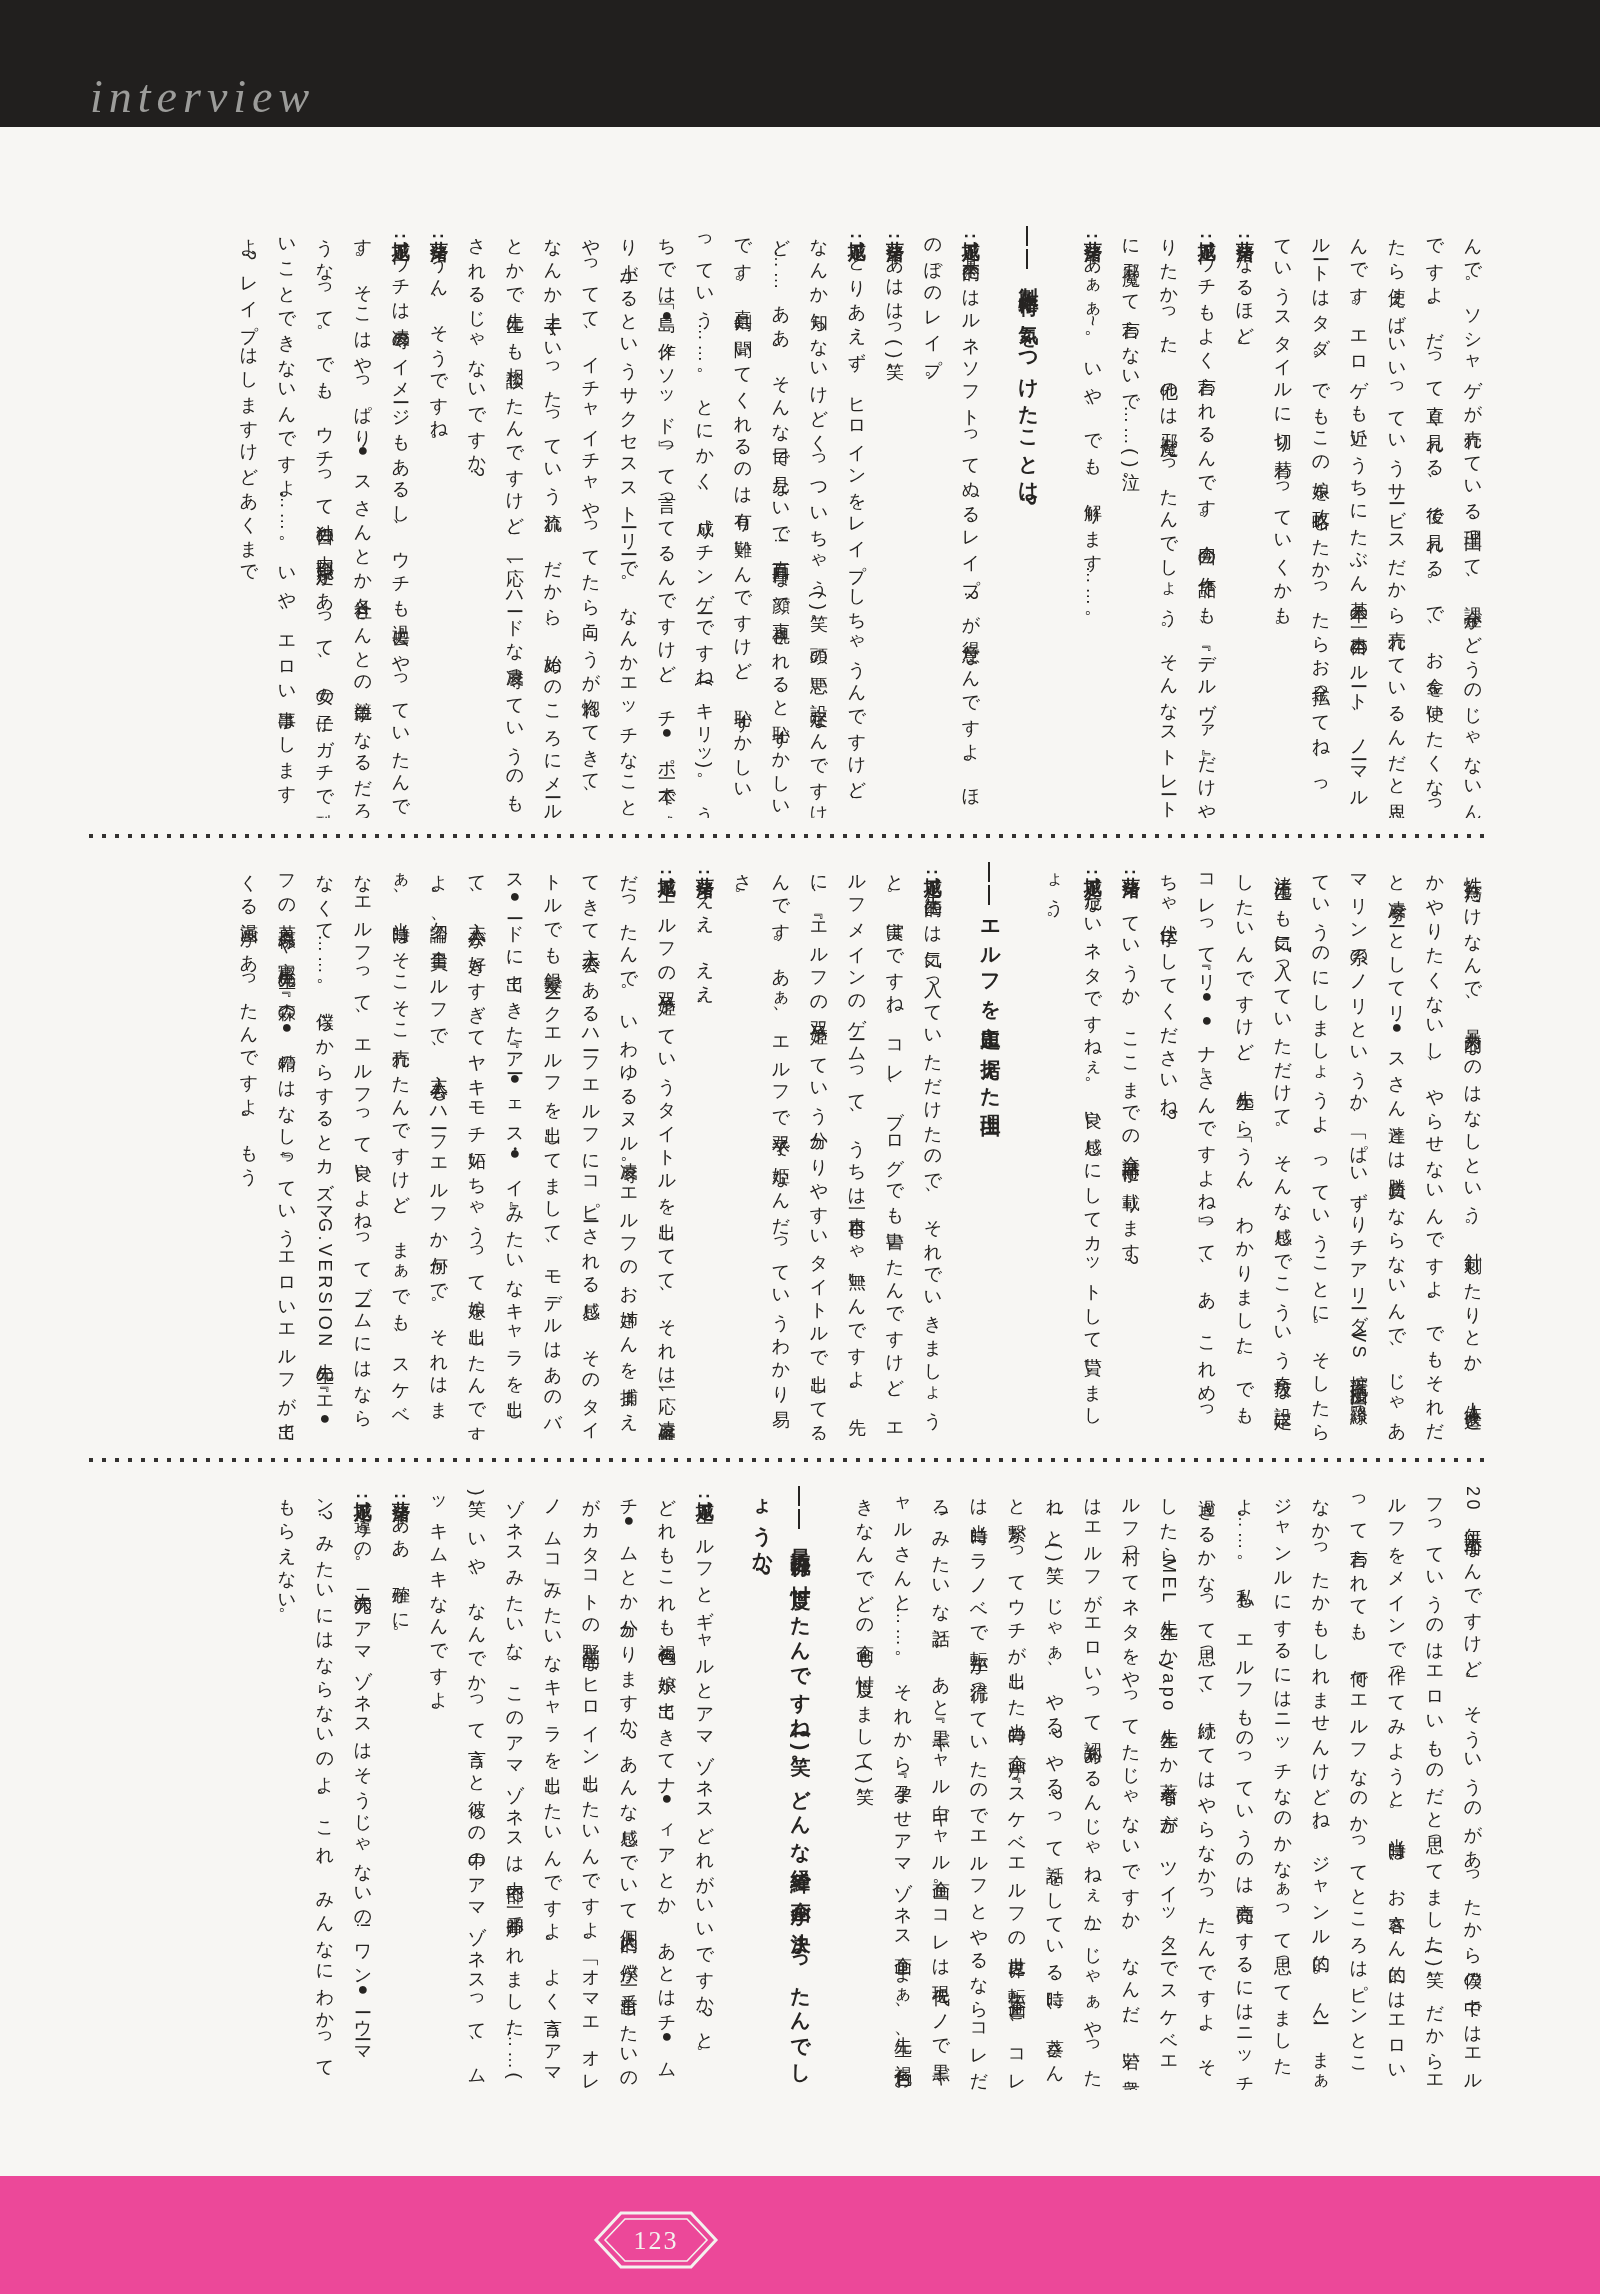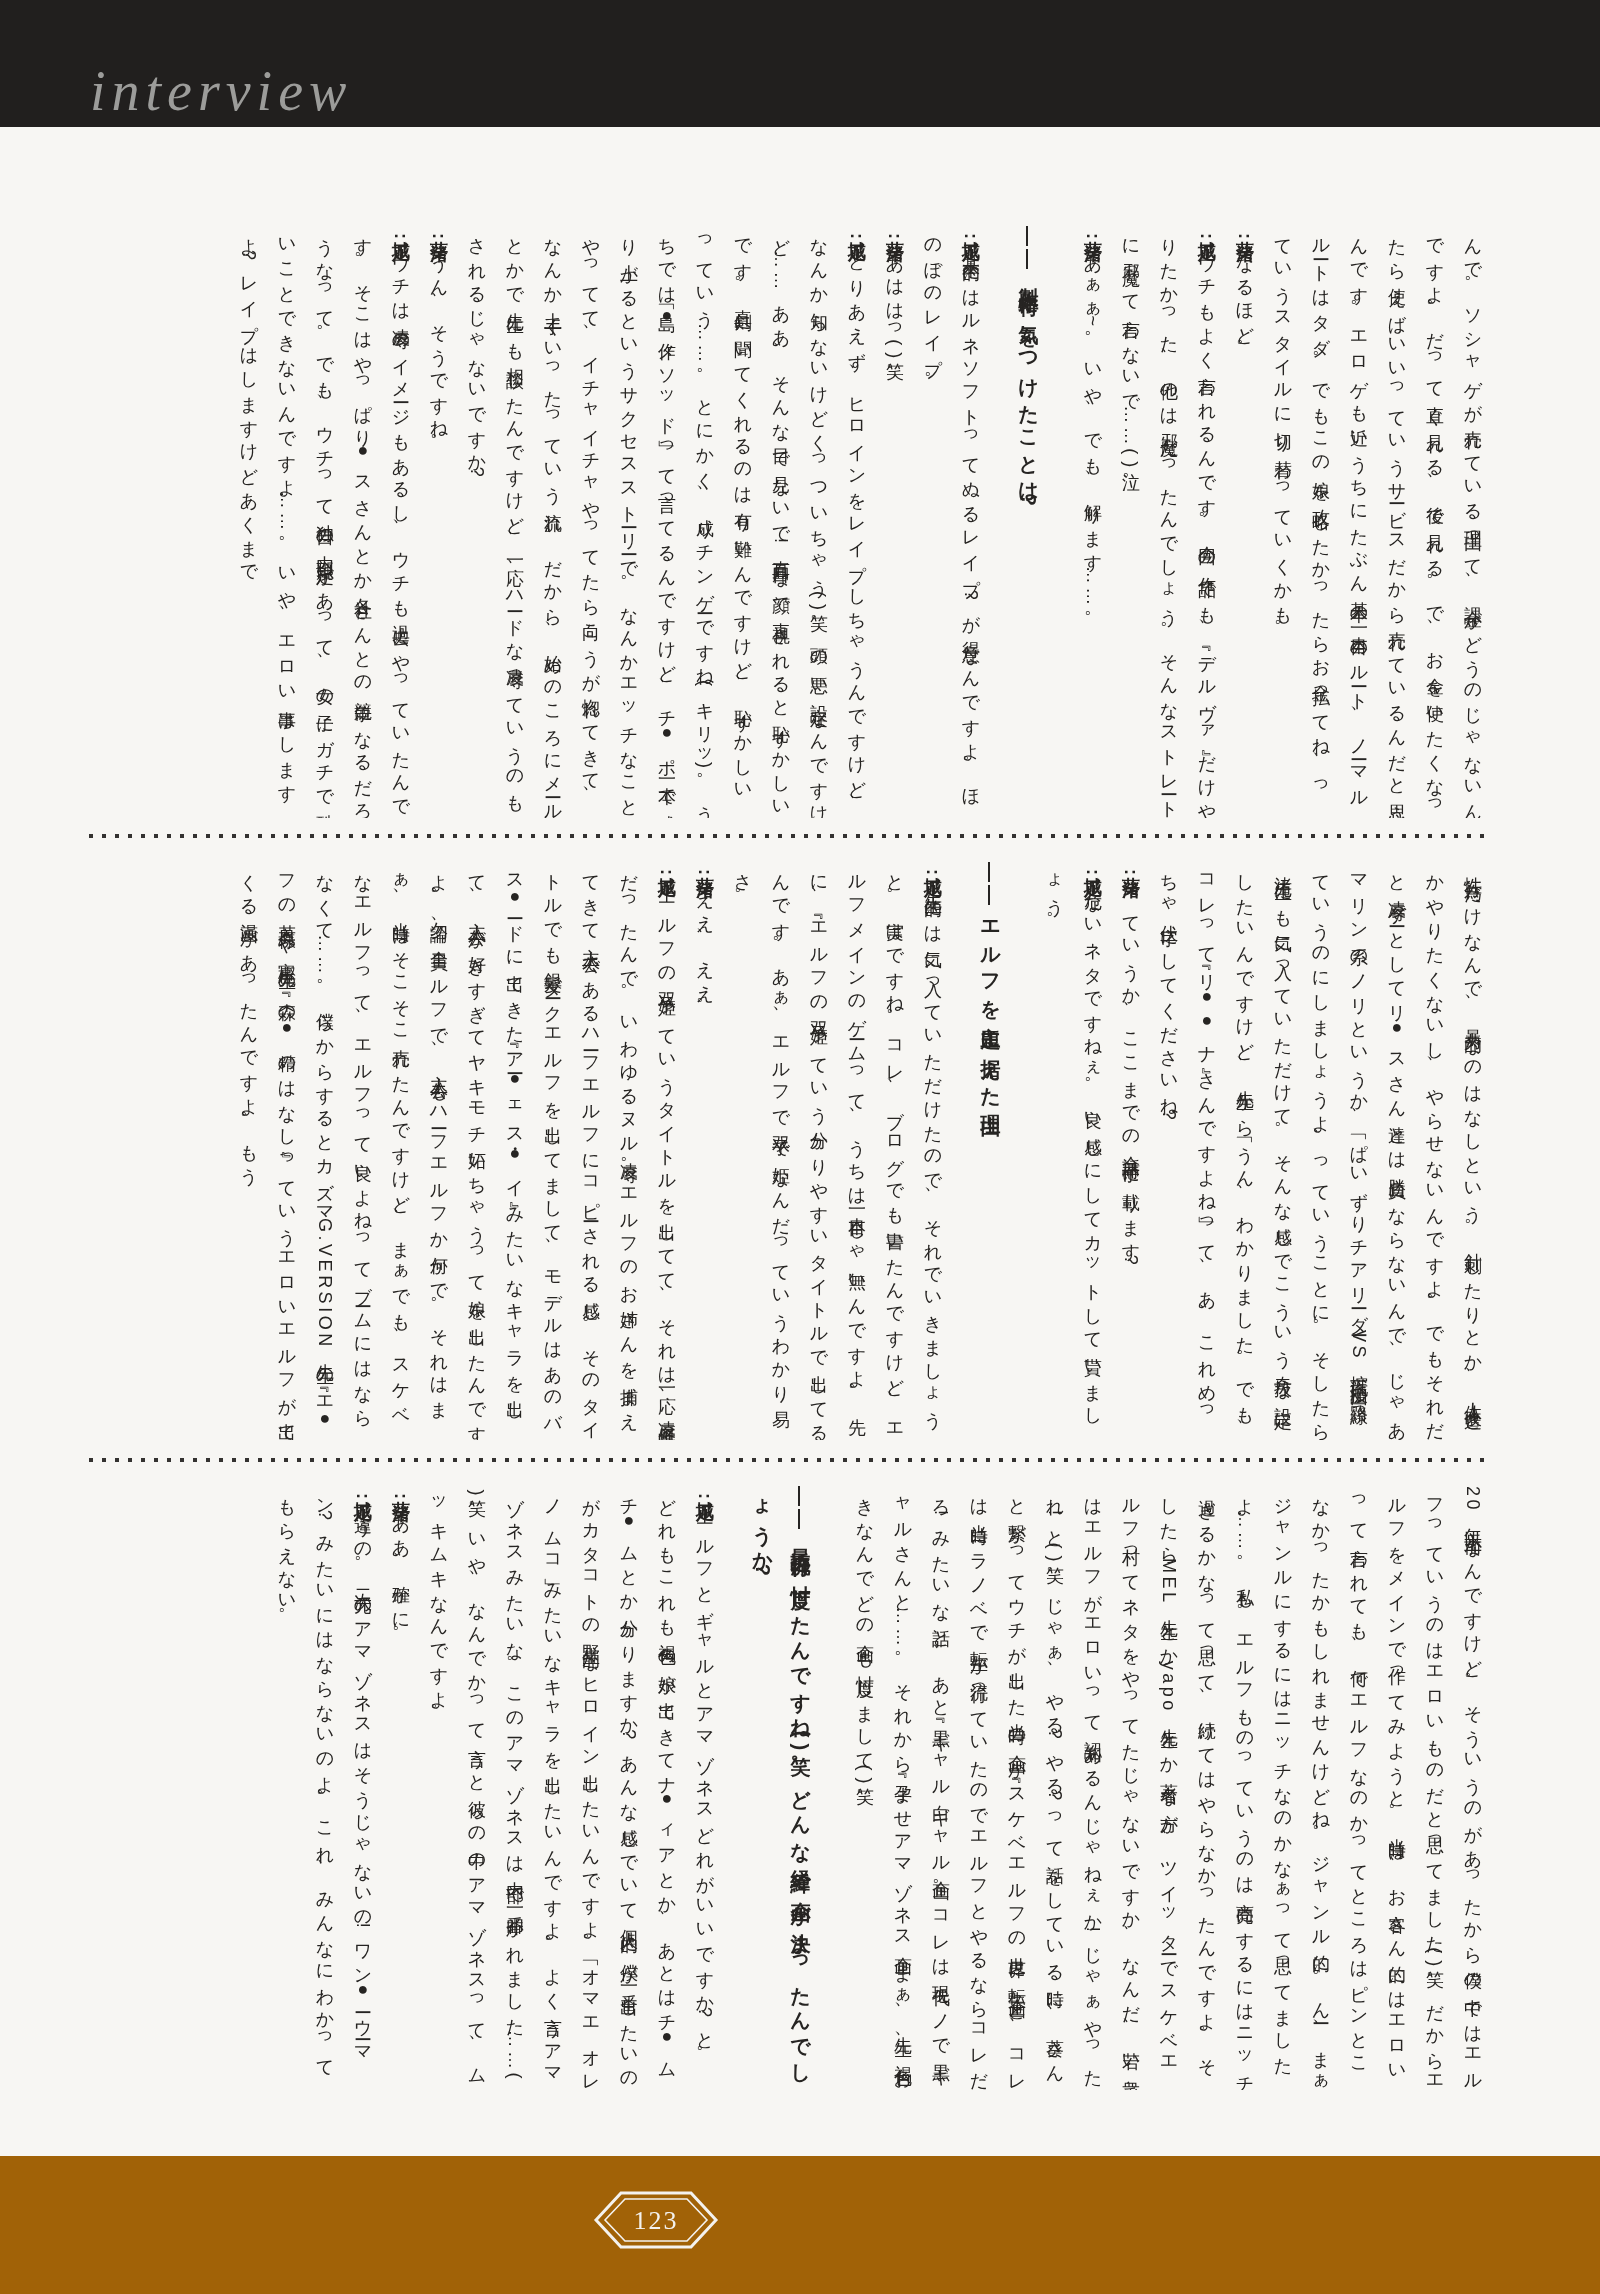--- a/index.html
+++ b/index.html
@@ -11,26 +11,26 @@
     overflow:hidden;
   }
   .masthead{
     position:absolute;top:0;left:0;width:1600px;height:127px;
     background:#211f1e;
   }
   .logo{
     position:absolute;left:90px;bottom:4px;
     font-family:"Liberation Serif","DejaVu Serif",serif;
     font-style:italic;
-    font-size:56px;letter-spacing:6px;
+    font-size:46px;letter-spacing:6px;
     color:#9c9c9a;
   }
   .footband{
-    position:absolute;left:0;bottom:0;width:1600px;height:138px;
-    background:#a16207;
+    position:absolute;left:0;bottom:0;width:1600px;height:118px;
+    background:#ec4899;
   }
   .badge{position:absolute;left:592px;top:33px;width:128px;height:62px;}
   .badge text{
     font-family:"Liberation Serif","DejaVu Serif",serif;
     font-size:26px;fill:#f4f2ef;letter-spacing:2px;
   }
   .sep{
     position:absolute;left:88px;width:1404px;height:6px;
     background:radial-gradient(circle 2.4px at 3px 50%, #343230 97%, transparent 100%);
     background-size:13px 6px;background-repeat:repeat-x;

